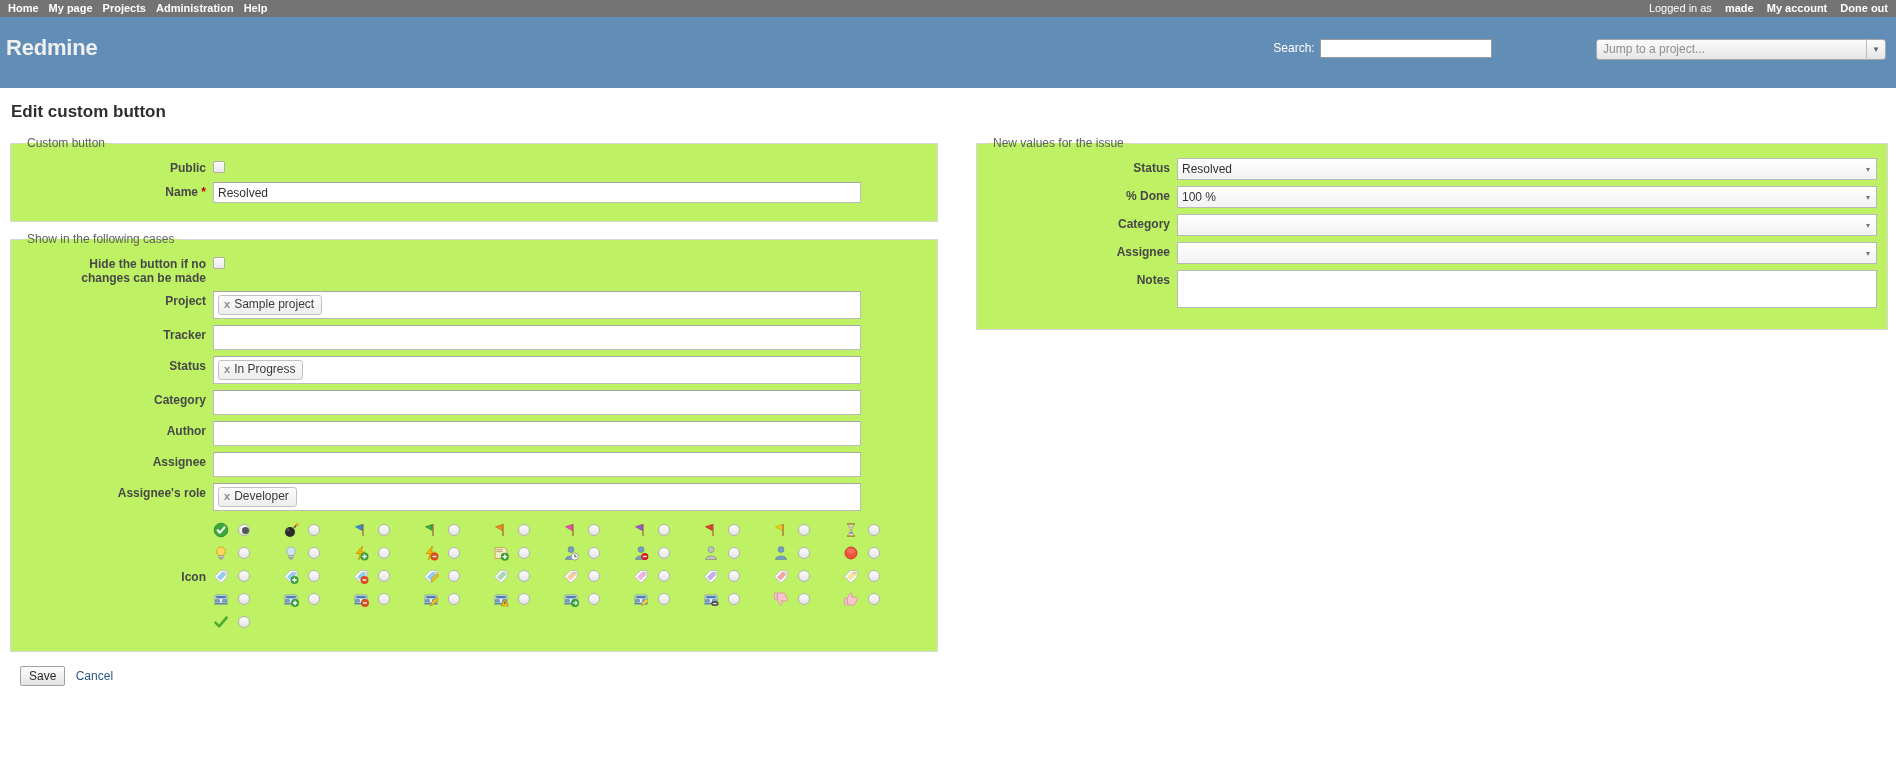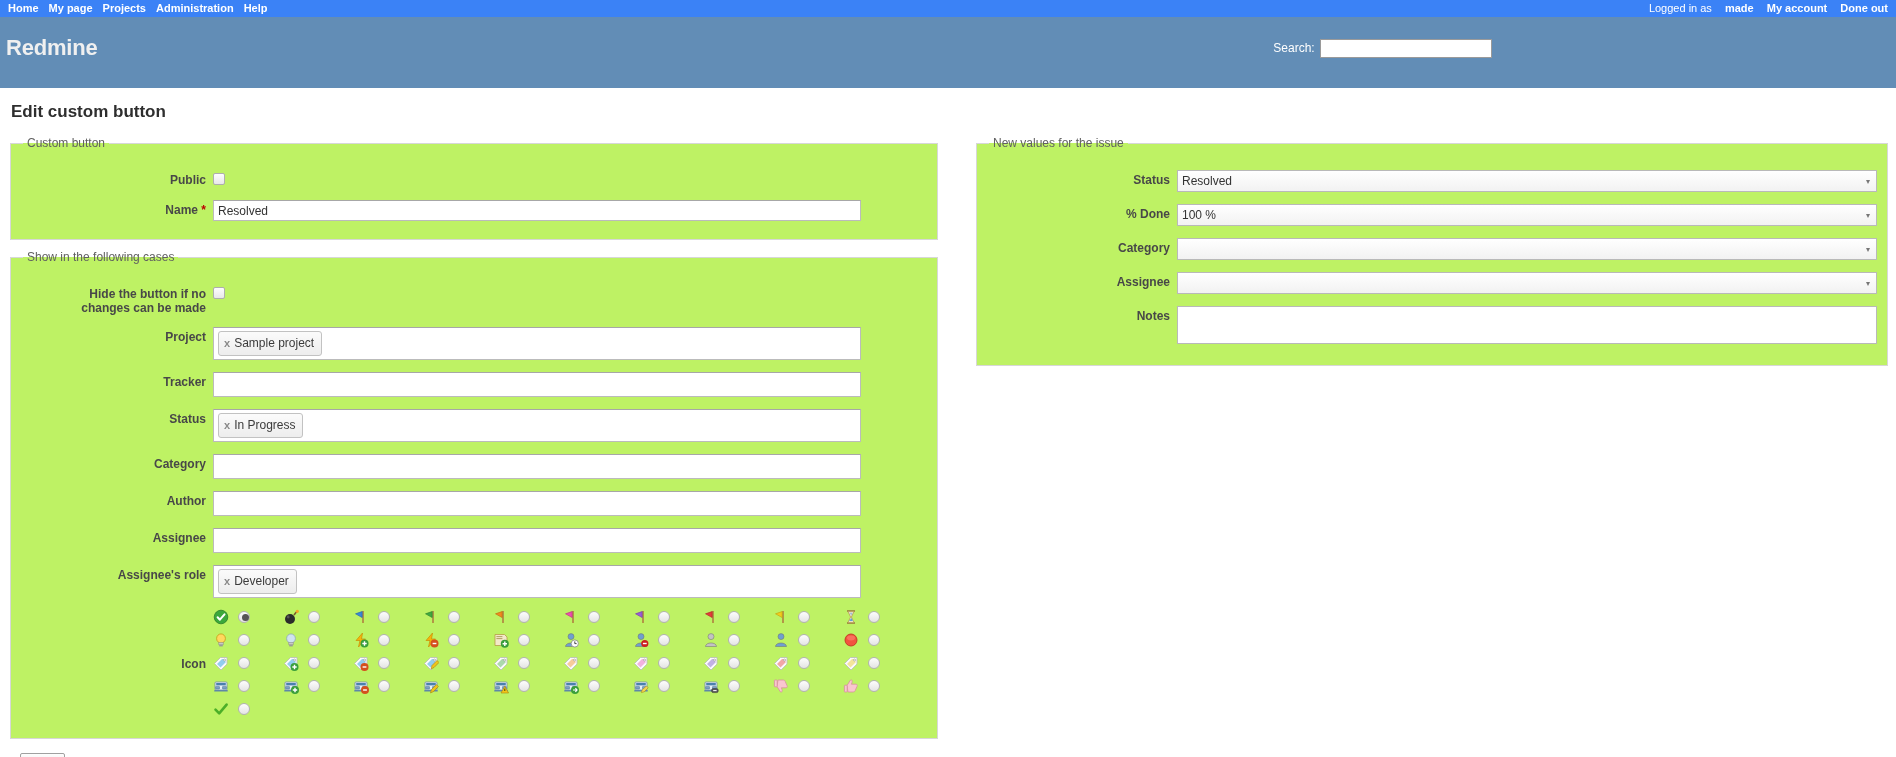--- a/index.html
+++ b/index.html
@@ -8,21 +8,21 @@
     width: 1896px; height: 757px;
     background: #ffffff;
     font-family: "Liberation Sans", sans-serif;
     font-size: 12px;
     color: #484848;
     overflow: hidden;
   }
 
   
   #top-menu {
-    background: #3b82f6;
+    background: #737373;
     color: #fff;
     height: 17px;
     line-height: 17px;
     font-size: 11px;
     font-weight: bold;
     padding: 0 8px;
     position: relative;
     white-space: nowrap;
   }
   #top-menu a {
@@ -121,21 +121,20 @@
     color: #606060;
     padding: 0 4px;
     margin-left: 2px;
   }
 
   
   .frow {
     display: flex;
     align-items: flex-start;
     margin-bottom: 6px;
-    margin-top: 12px;
   }
   .frow .lbl {
     width: 192px;
     flex: none;
     text-align: right;
     padding-right: 7px;
     padding-top: 3px;
     font-weight: bold;
     font-size: 12px;
     color: #484848;
@@ -173,21 +172,21 @@
     padding: 3px 4px;
   }
   .token {
     display: inline-block;
     background: linear-gradient(#fbfbfb, #ededed);
     border: 1px solid #c2c2c2;
     border-radius: 3px;
     font-size: 12px;
     color: #3b3b3b;
     padding: 1px 7px 2px 5px;
-    line-height: 20px;
+    line-height: 15px;
   }
   .token .x {
     color: #8a8a8a;
     font-size: 11px;
     margin-right: 4px;
     font-weight: bold;
   }
 
   
   .icon-grid { padding-top: 1px; }
@@ -283,20 +282,24 @@
 </div>
 
 <div id="header">
   <div id="app-title">Redmine</div>
 
   <div id="quick-search">
     <label>Search:</label>
     <input id="search-input" type="text" value="" style="">
   </div>
 
+  <div id="project-jump">
+    <span>Jump to a project...</span>
+    <span class="arrow">▼</span>
+  </div>
 </div>
 
 <div id="content">
   <h2 id="page-title">Edit custom button</h2>
 
   <div class="columns">
 
     <div class="col-left">
 
       <fieldset class="box">

